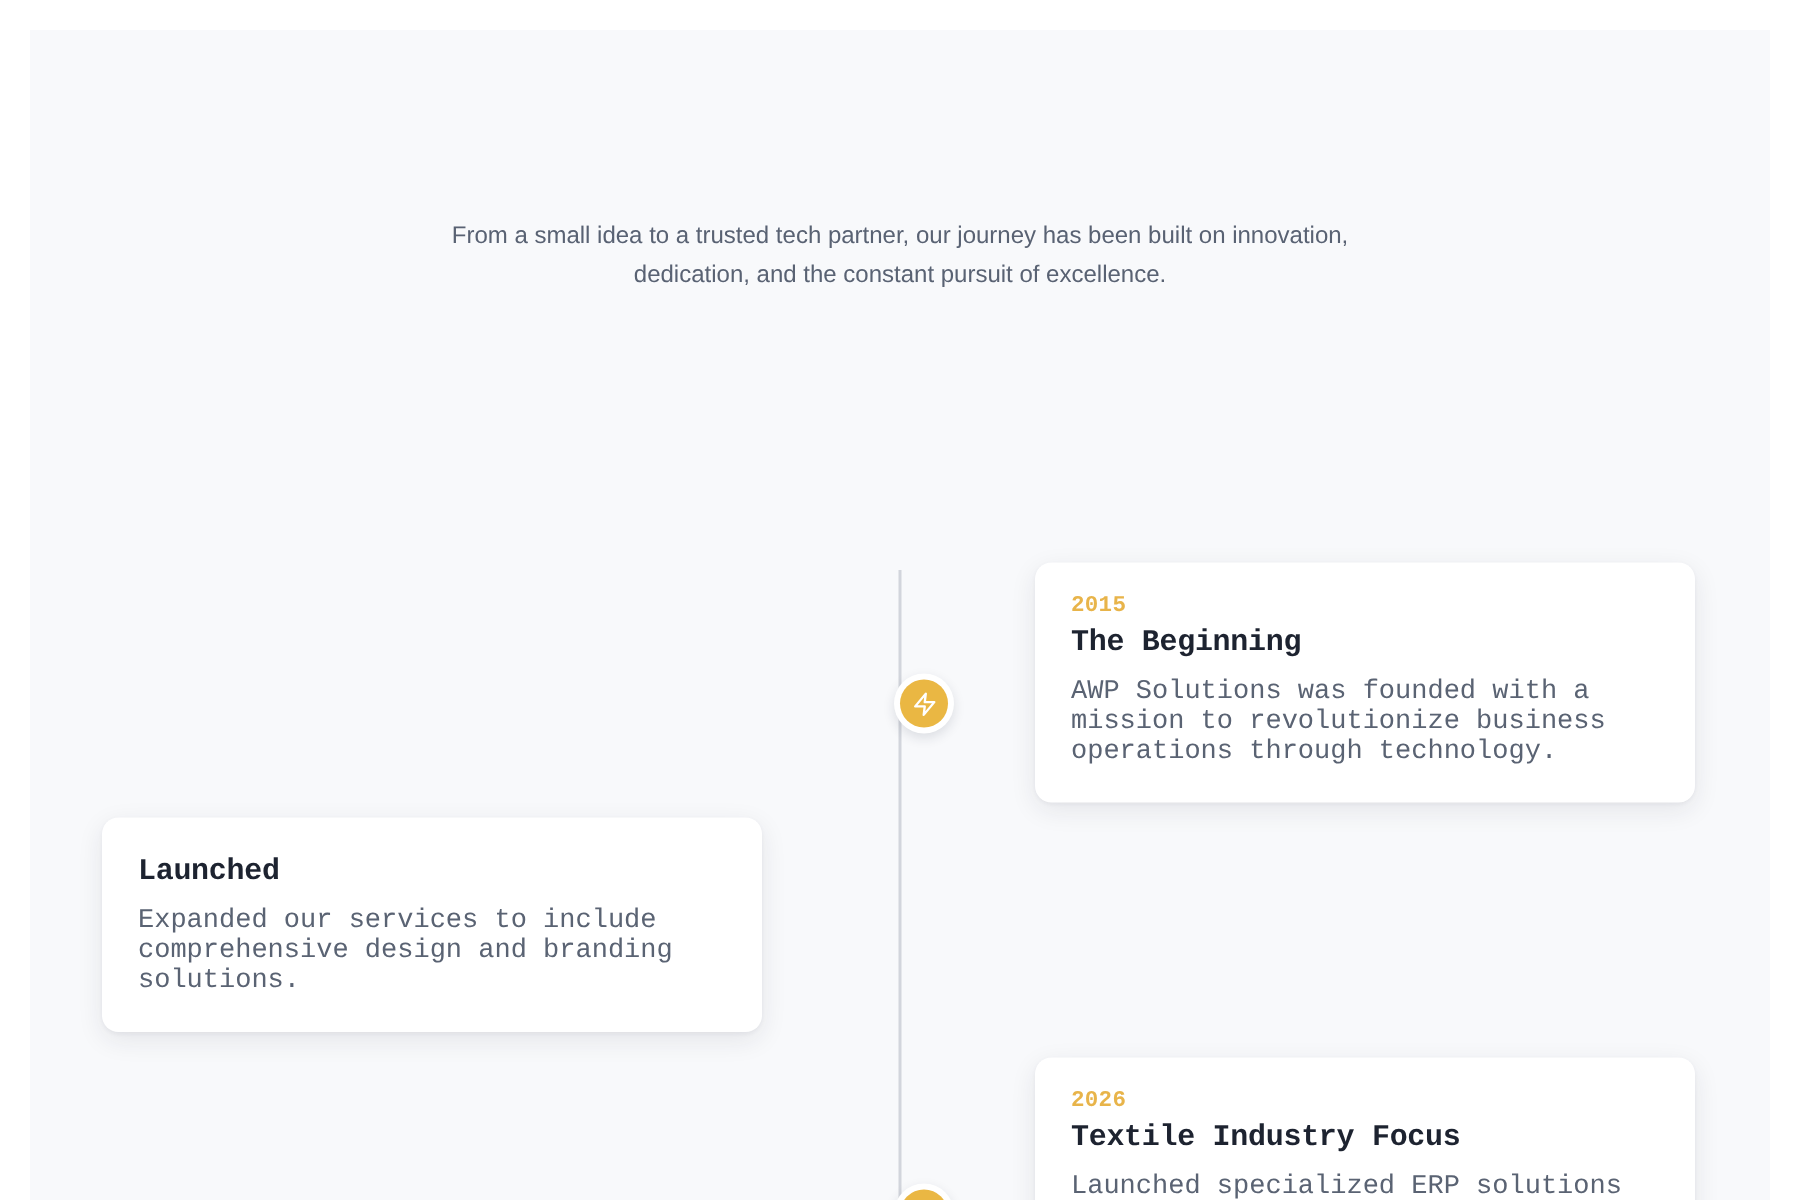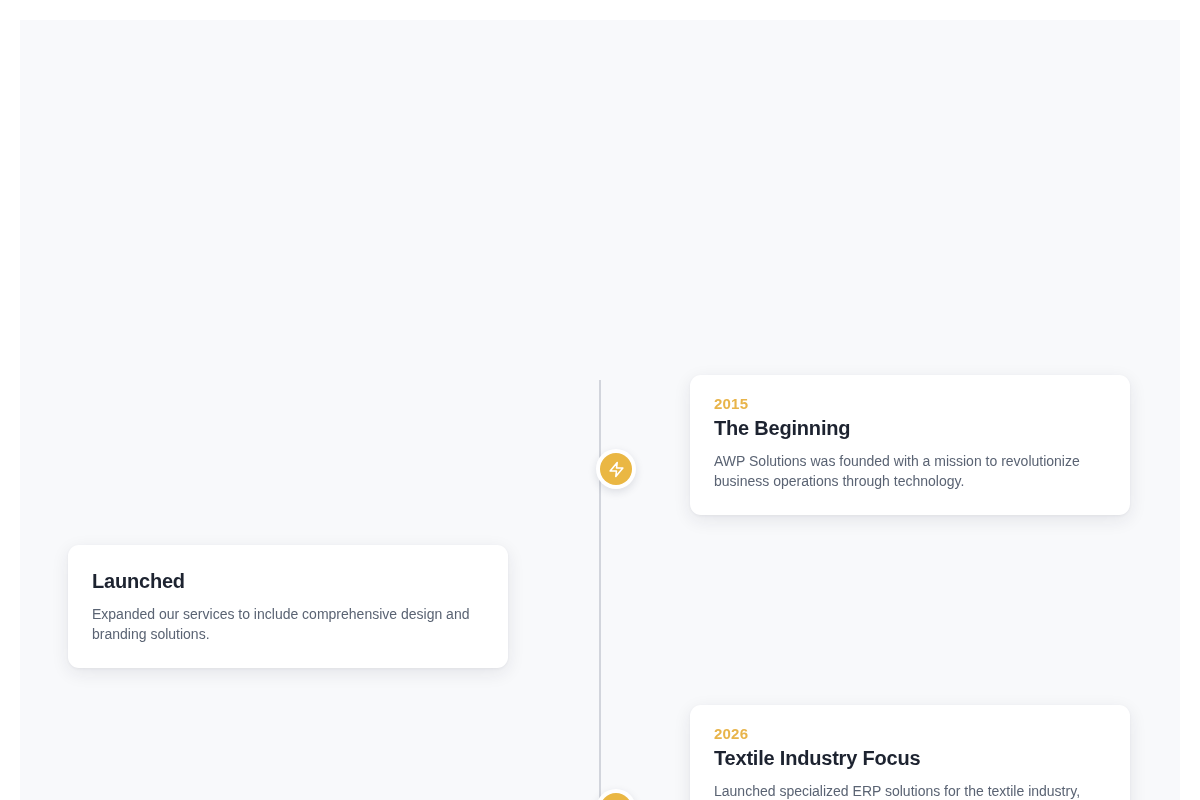--- a/index.html
+++ b/index.html
@@ -39,20 +39,21 @@
     color:#596273;
     font-weight:400;
   }
 
   
   .timeline {
     position:absolute;
     left:0; top:340px;
     width:1160px;
     height:440px;
+    font-family:Liberation Mono, monospace;
   }
 
   .timeline-line {
     position:absolute;
     left:579px;
     top:20px;
     width:2px;
     height:460px;
     background:#d2d5dc;
   }
@@ -86,21 +87,21 @@
   }
   .card-title {
     margin-top:5px;
     font-size:20px;
     font-weight:700;
     color:#1d2330;
     letter-spacing:-0.2px;
   }
   .card-text {
     margin-top:11px;
-    font-size:14px;
+    font-size:18px;
     line-height:20px;
     color:#5a6373;
   }
 
   
   .marker {
     position:absolute;
     left:576px;
     width:40px; height:40px;
     border-radius:50%;
@@ -121,20 +122,21 @@
   .marker-inner svg { display:block; }
   .m1 { top:74px; }
   .m2 { top:244px; }
 </style>
 </head>
 <body>
 
 <div class="section">
 
   <div class="header">
+    <p class="page-subtitle">From a small idea to a trusted tech partner, our journey has been built on innovation, dedication, and the constant pursuit of excellence.</p>
   </div>
 
   <div class="timeline">
 
     <div class="timeline-line"></div>
 
     <div class="timeline-row row-1">
       <div class="card right">
         <div class="card-year">2015</div>
         <div class="card-title">The Beginning</div>

